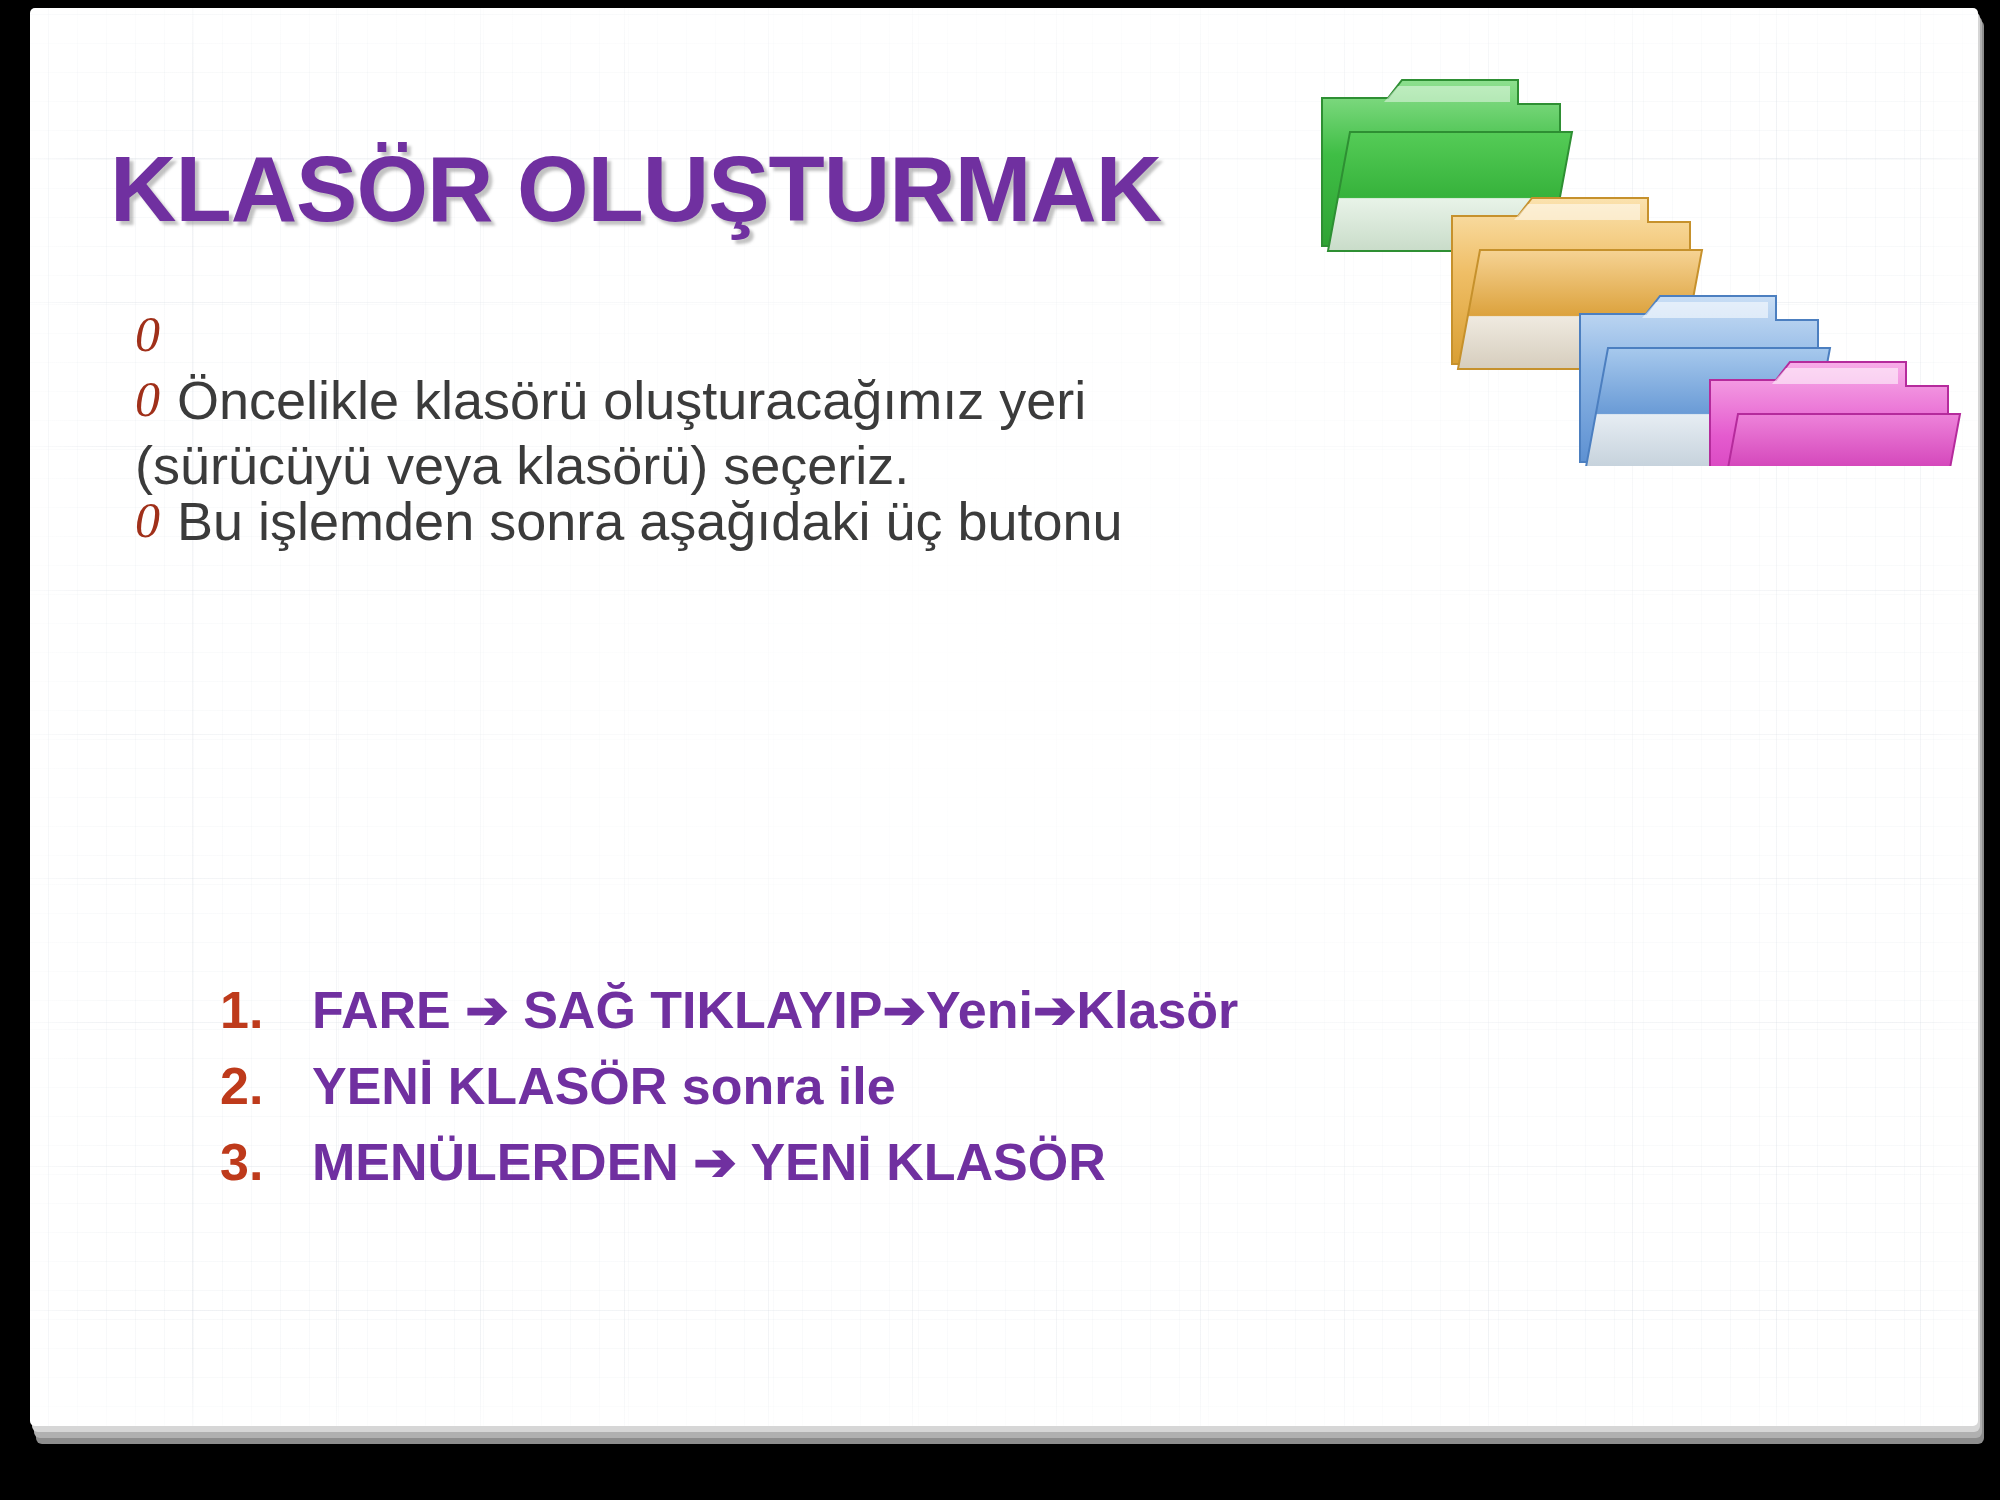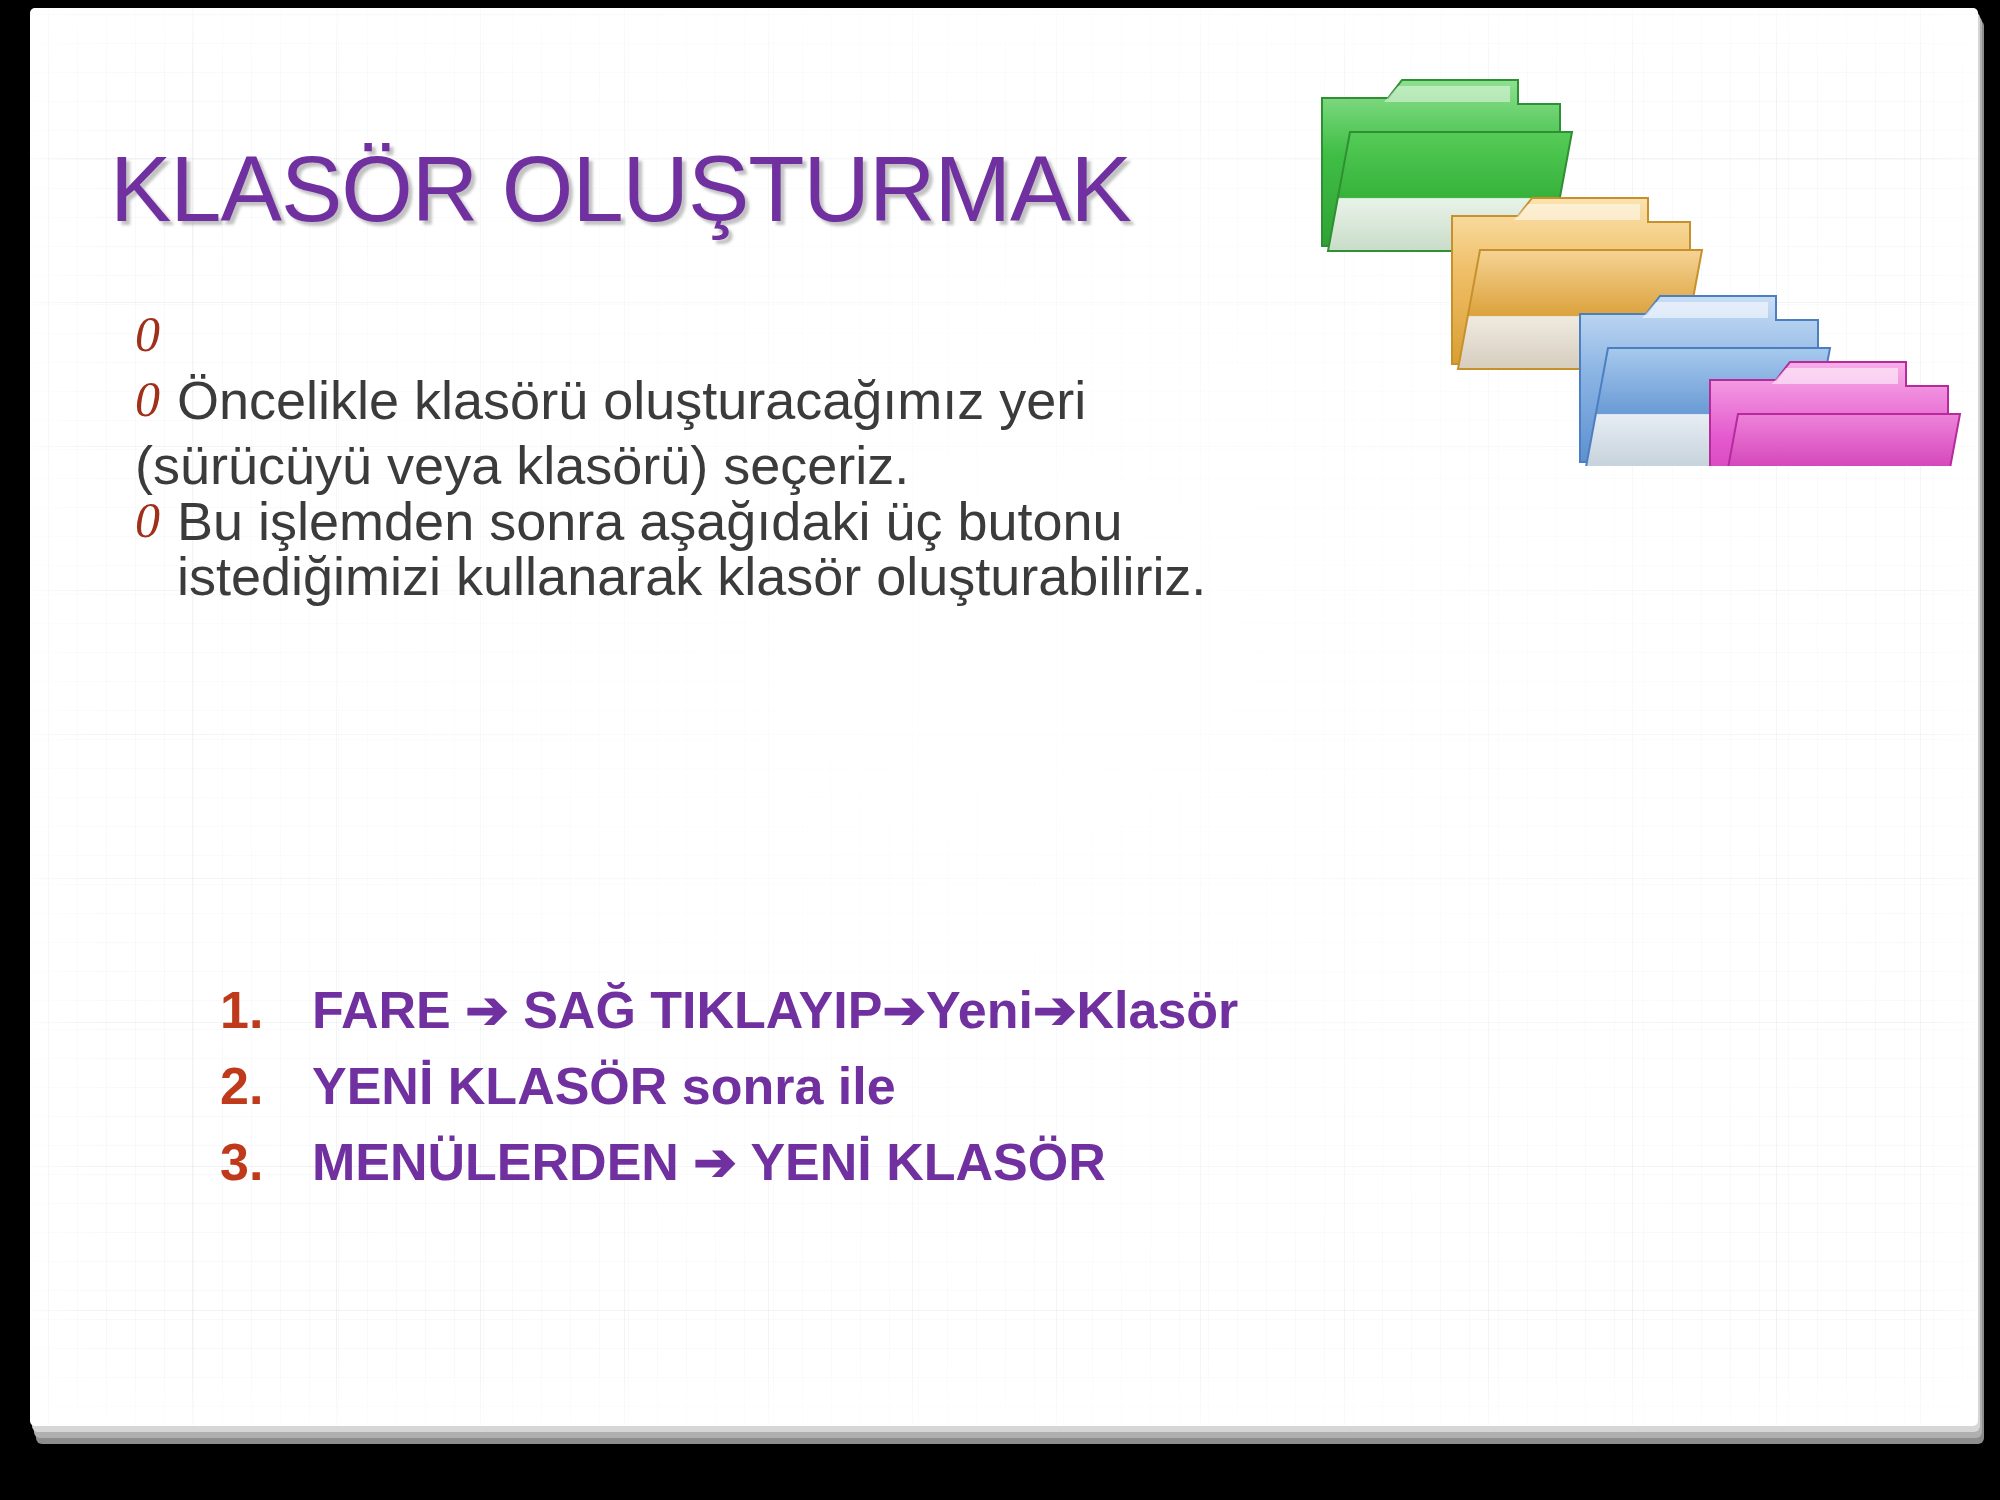--- a/index.html
+++ b/index.html
@@ -71,21 +71,21 @@
     inset: 0;
     z-index: 3;
   }
 
   
   #title {
     position: absolute;
     left: 80px;
     top: 135px;
     font-size: 92px;
-    font-weight: normal;
+    font-weight: bold;
     color: #7030A0;
     letter-spacing: -1px;
     white-space: nowrap;
     text-shadow: 4px 4px 3px rgba(120,120,120,0.45);
     line-height: 1;
   }
 
   
   #folders {
     position: absolute;
@@ -260,21 +260,20 @@
           <span class="bullet-mark">0</span>
           <span class="bullet-text">Öncelikle klasörü oluşturacağımız yeri</span>
         </div>
 
         <div class="plain-row">(sürücüyü veya klasörü) seçeriz.</div>
 
         <div class="bullet-row">
           <span class="bullet-mark">0</span>
           <span class="bullet-text">
             <span>Bu işlemden sonra aşağıdaki üç butonu</span><br>
-            <span>istediğimizi kullanarak klasör oluşturabiliriz.</span>
           </span>
         </div>
 
       </div>
 
       <div id="num-list">
         <div class="num-row">
           <span class="num-mark">1.</span>
           <span class="num-text">FARE ➔ SAĞ TIKLAYIP➔Yeni➔Klasör</span>
         </div>

